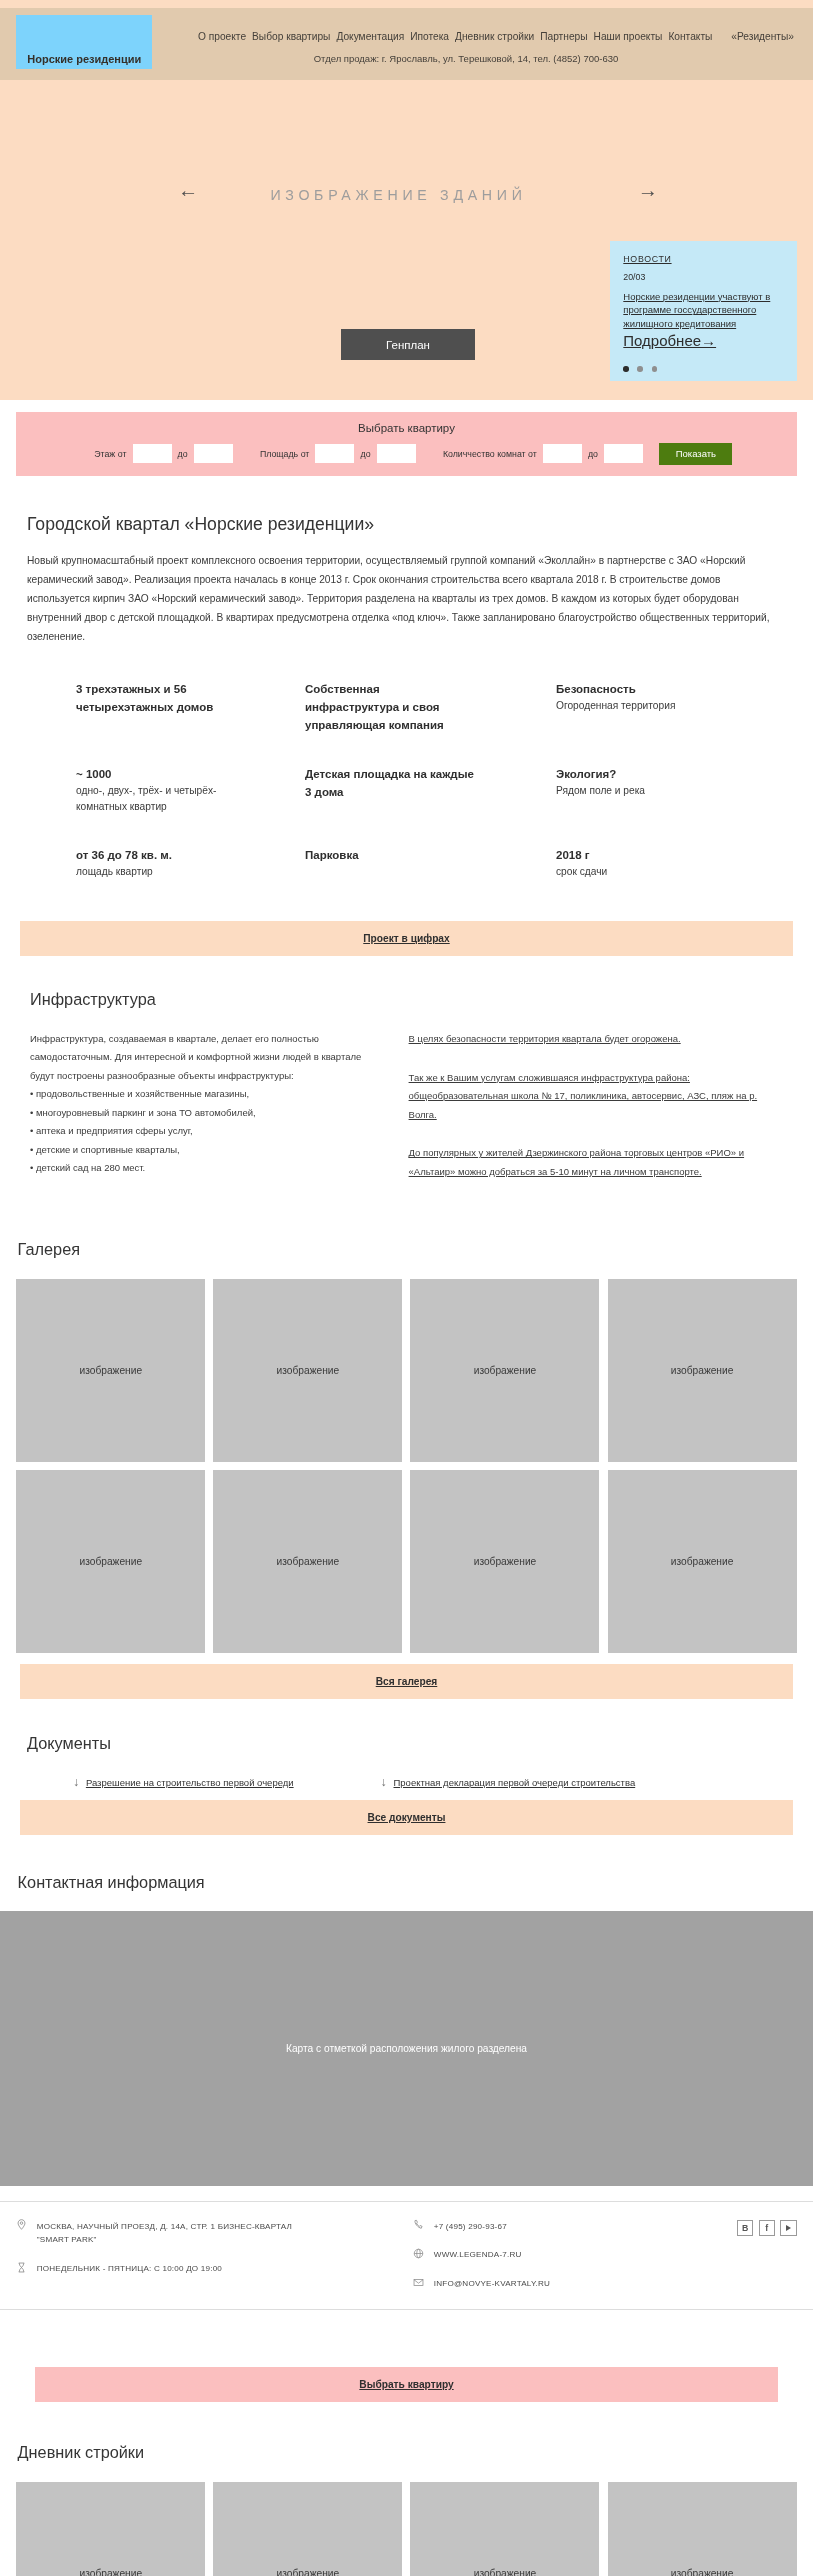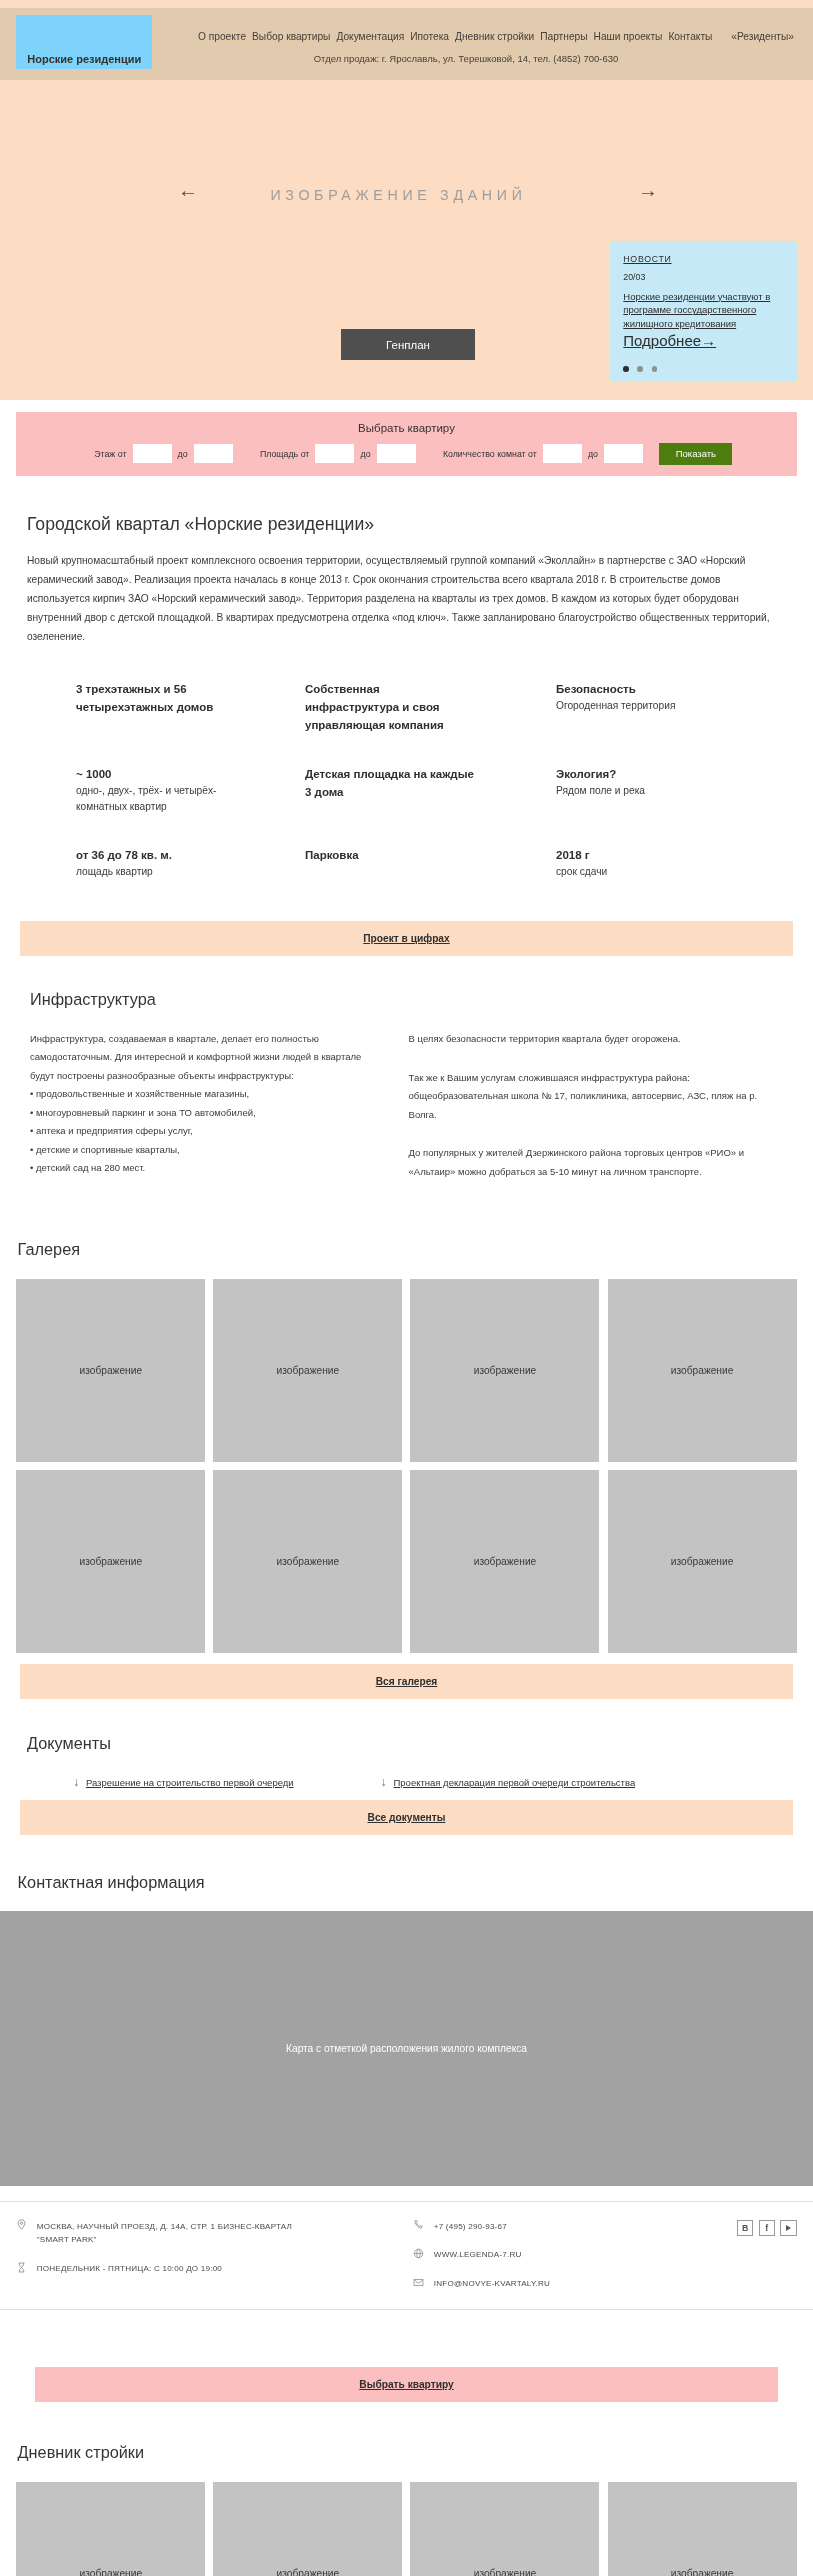--- a/index.html
+++ b/index.html
@@ -74,21 +74,21 @@
   
   .banner { margin:11px 20.3px 0; height:35px; background:#fcdcc2; display:flex; align-items:center; justify-content:center; }
   .banner a { font-size:10.2px; font-weight:bold; text-decoration:underline; color:#2f2f2f; }
   .banner.pink { background:#fbbfbf; margin:57px 35px 0; }
 
   
   .infra { padding:0 30px; margin-top:34px; }
   .section-title { font-size:16.3px; font-weight:normal; color:#353535; margin:0; }
   .infra-cols { display:flex; gap:38px; margin-top:20.3px; font-size:9.5px; line-height:1.95; color:#3b3b3b; }
   .infra-left { width:342px; }
-  .infra-right { width:376px; }
+  .infra-right { width:376px;text-decoration:underline; }
   .infra-left ul { list-style:none; margin:0; padding:0; }
   .infra-left li::before { content:"• "; }
   .infra-right p { margin:0 0 20.3px; }
 
   
   .gallery-title, .diary-title { padding:0 17.6px; }
   .tiles { display:flex; flex-wrap:wrap; gap:8.1px; padding:0 16.3px; margin-top:20.3px; }
   .tile {
     width:189px; height:183px; background:#c3c3c3;
     display:flex; align-items:center; justify-content:center;
@@ -297,21 +297,21 @@
       <a>Проектная декларация первой очереди строительства</a>
     </div>
   </div>
   <div class="banner">
     <a>Все документы</a>
   </div>
 </div>
 
 <div class="contacts">
   <h2 class="section-title">Контактная информация</h2>
-  <div class="map">Карта с отметкой расположения жилого комплекса</div>
+  <div class="map">Карта с отметкой расположения жилого разделена</div>
 
   <div class="contact-block">
     <div class="contact-left">
       <div class="contact-row">
         <span class="c-icon">
           <svg width="11" height="11" viewBox="0 0 16 16" fill="none" stroke="#8a8a8a" stroke-width="1.2">
             <path d="M8 1C5.2 1 3 3.2 3 6c0 3.5 5 9 5 9s5-5.5 5-9c0-2.8-2.2-5-5-5z"></path>
             <circle cx="8" cy="6" r="1.8"></circle>
           </svg>
         </span>

